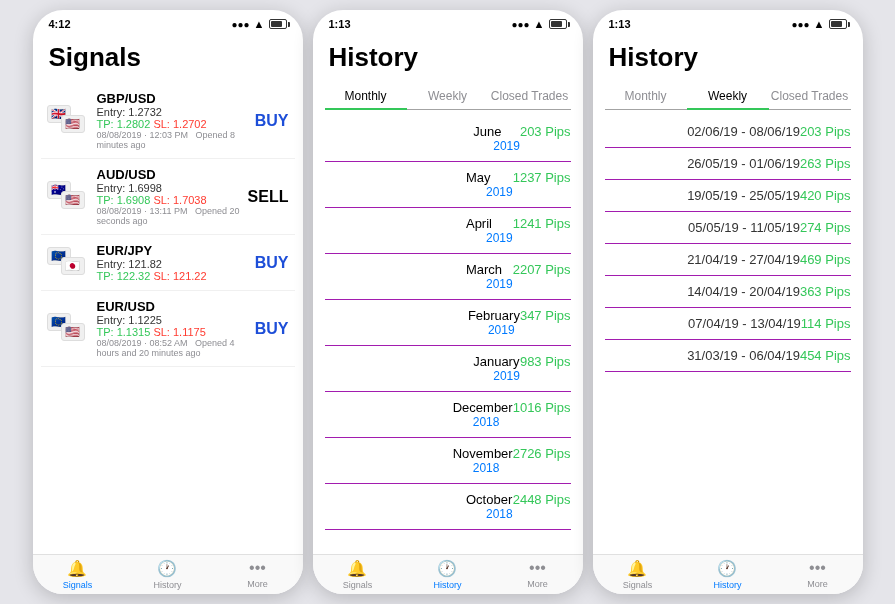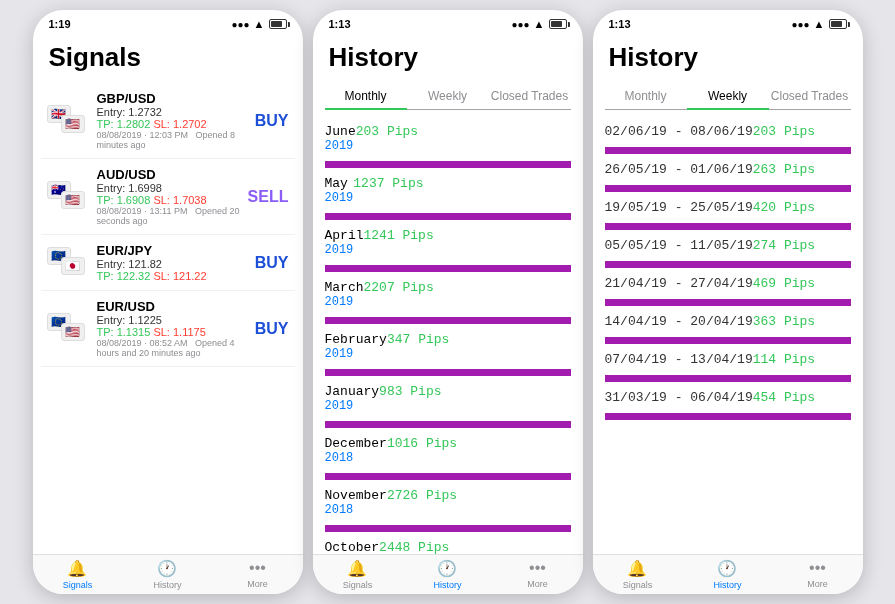--- a/index.html
+++ b/index.html
@@ -135,21 +135,21 @@
       font-size: 9px;
       color: #8e8e93;
     }
     .signal-action {
       font-size: 16px;
       font-weight: 700;
       min-width: 38px;
       text-align: right;
     }
     .buy { color: #1d4ed8; }
-    .sell { color: #8b5cf6; }
+    .sell { color: #000000; }
 
     
     .segment-control {
       display: flex;
       margin: 4px 12px 6px;
       border-bottom: 1px solid #a3a3a3;
       flex-shrink: 0;
     }
     .segment-item {
       flex: 1;
@@ -171,37 +171,37 @@
       height: 2px;
       background: #34c759;
     }
     .history-list {
       flex: 1;
       overflow: hidden;
       padding: 0 12px;
     }
     .history-item {
       display: flex;
-      justify-content: flex-start;
+      justify-content: flex-end;
       align-items: flex-start;
       padding: 8px 0;
-      border-bottom: 7px solid #a21caf;
-      font-family: Liberation Mono, monospace;
+      border-bottom: 1px solid #a21caf;
     }
     .history-label {
       display: flex;
       flex-direction: column;
     }
     .history-month {
       font-size: 13px;
       color: #000;
     }
     .history-year {
       font-size: 12px;
       color: #007aff;
+      margin-left: 20px;
     }
     .history-pips {
       font-size: 13px;
       color: #34c759;
       font-weight: 500;
     }
     .history-pips.negative {
       color: #ff3b30;
     }
     .history-date-range {
@@ -236,21 +236,21 @@
       border-radius: 1px;
     }
   </style>
 </head>
 <body>
 
 <div class="phones-container">
 
   <div class="phone">
     <div class="status-bar">
-      <span>1:19</span>
+      <span>4:12</span>
       <div class="status-right">
         <span style="font-size:10px;">●●●</span>
         <span style="font-size:11px;">▲</span>
         <div class="battery">
             <div class="battery-fill"></div>
           </div>
       </div>
     </div>
     <div class="page-content">
       <div class="page-title">Signals</div>

